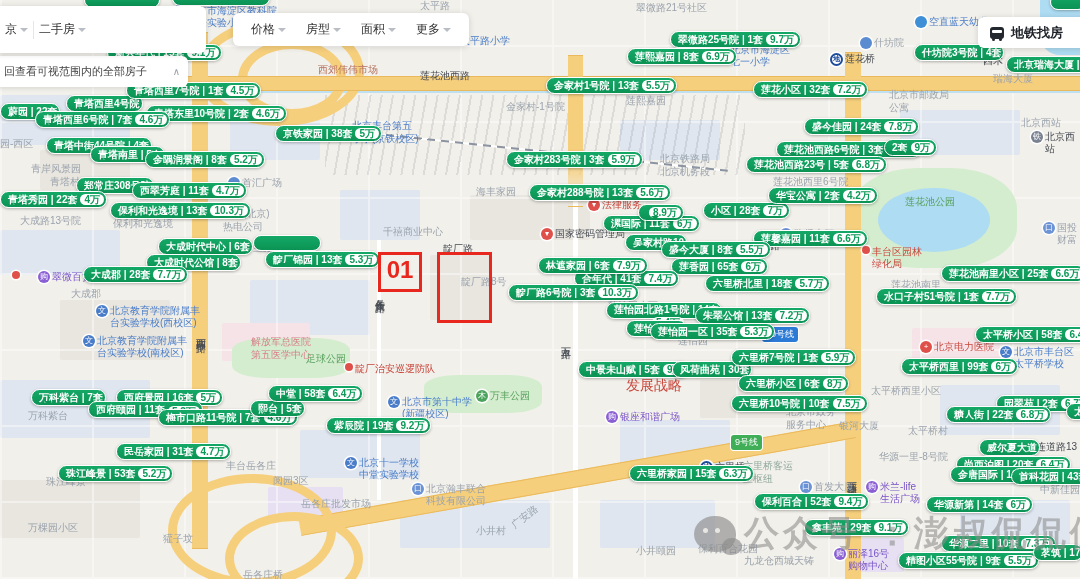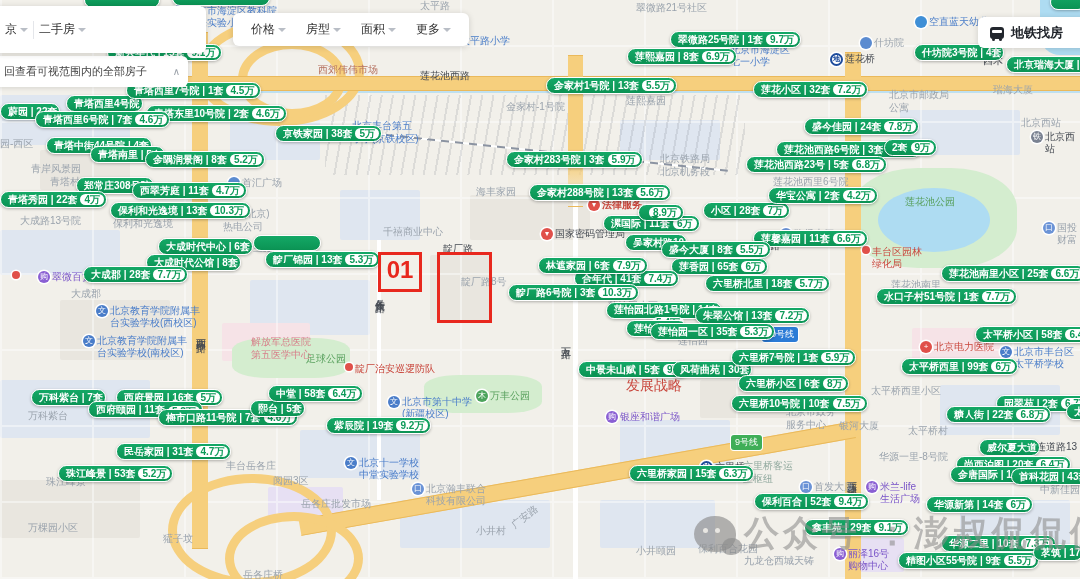--- a/index.html
+++ b/index.html
@@ -143,21 +143,21 @@
     <div class="ml" style="left: 50px; top: 176px;">青塔村</div>
     <div class="ml" style="left: 31px; top: 163px;">青岸风景园</div>
     <div class="ml" style="left: 0px; top: 138px;">园-西区</div>
     <div class="ml" style="left: 20px; top: 215px;">大成路13号院</div>
     <div class="ml" style="left: 113px; top: 218px;">保利和光逸境</div>
     <div class="ml" style="left: 223px; top: 208px;">华电(北京)
 热电公司</div>
     <div class="ml" style="left: 71px; top: 288px;">大成郡</div>
     <div class="ml" style="left: 233px; top: 242px;">西府兰庭</div>
     <div class="ml" style="left: 383px; top: 226px;">千禧商业中心</div>
-    <div class="ml" style="left: 993px; top: 73px; margin-top: 11px;">瑞海大厦</div>
+    <div class="ml" style="left: 993px; top: 73px;">瑞海大厦</div>
     <div class="ml" style="left: 889px; top: 89px;">北京市邮政局
 公寓</div>
     <div class="ml" style="left: 1021px; top: 117px;">北京西站</div>
     <div class="ml" style="left: 983px; top: 55px; color: rgb(69, 74, 82);">西木</div>
     <div class="ml" style="left: 905px; top: 196px; color: rgb(88, 160, 93);">莲花池公园</div>
     <div class="ml" style="left: 891px; top: 279px;">莲花池南里</div>
     <div class="ml" style="left: 773px; top: 176px;">莲花池西里6号院</div>
     <div class="ml" style="left: 750px; top: 240px; color: rgb(69, 74, 82);">莲宝路</div>
     <div class="ml" style="left: 608px; top: 300px;">莲怡园小区</div>
     <div class="ml" style="left: 678px; top: 335px;">莲怡园</div>
@@ -195,21 +195,21 @@
     <div class="ml" style="left: 251px; top: 336px; color: rgb(215, 127, 138);">解放军总医院
 第五医学中心</div>
     <div class="poi" style="left: 38px; top: 271px;"><span class="ic" style="background: rgb(138, 95, 211);">购</span><span style="color: rgb(122, 85, 200);">翠微百货</span></div>
     <div class="poi" style="left: 12px; top: 271px;"><span class="ic dot" style="background: rgb(224, 80, 74);"></span></div>
     <div class="poi" style="left: 96px; top: 305px;"><span class="ic" style="background: rgb(74, 125, 201);">文</span><span style="color: rgb(74, 125, 201);">北京教育学院附属丰
 台实验学校(西校区)</span></div>
     <div class="poi" style="left: 83px; top: 335px;"><span class="ic" style="background: rgb(74, 125, 201);">文</span><span style="color: rgb(74, 125, 201);">北京教育学院附属丰
 台实验学校(南校区)</span></div>
     <div class="poi" style="left: 228px; top: 177px;"><span class="ic" style="background: rgb(91, 139, 208);"></span><span style="color: rgb(154, 163, 173);">首汇广场</span></div>
     <div class="poi" style="left: 541px; top: 228px;"><span class="ic" style="background: rgb(224, 80, 74);">▾</span><span style="color: rgb(69, 74, 82);">国家密码管理局</span></div>
-    <div class="poi" style="left: 588px; top: 199px;"><span class="ic" style="background: rgb(224, 80, 74);">▾</span><span style="color: rgb(201, 71, 61); font-weight: bold;">法律服务</span></div>
+    <div class="poi" style="left: 588px; top: 199px;"><span class="ic" style="background: rgb(224, 80, 74);">▾</span><span style="color: rgb(201, 71, 61);">法律服务</span></div>
     <div class="poi" style="left: 345px; top: 363px;"><span class="ic dot" style="background: rgb(224, 80, 74);"></span><span style="color: rgb(201, 71, 61);">靛厂治安巡逻防队</span></div>
     <div class="poi" style="left: 345px; top: 457px;"><span class="ic" style="background: rgb(74, 125, 201);">文</span><span style="color: rgb(74, 125, 201);">北京十一学校
 中堂实验学校</span></div>
     <div class="poi" style="left: 388px; top: 396px;"><span class="ic" style="background: rgb(74, 125, 201);">文</span><span style="color: rgb(74, 125, 201);">北京市第十中学
 (新疆校区)</span></div>
     <div class="poi" style="left: 412px; top: 483px;"><span class="ic" style="background: rgb(107, 147, 214);">口</span><span style="color: rgb(154, 163, 173);">北京瀚丰联合
 科技有限公司</span></div>
     <div class="poi" style="left: 780px; top: 228px;"><span class="ic" style="background: rgb(107, 147, 214);">口</span><span style="color: rgb(154, 163, 173);">路桥大厦</span></div>
     <div class="poi" style="left: 862px; top: 246px;"><span class="ic dot" style="background: rgb(224, 80, 74);"></span><span style="color: rgb(201, 71, 61);">丰台区园林
 绿化局</span></div>

